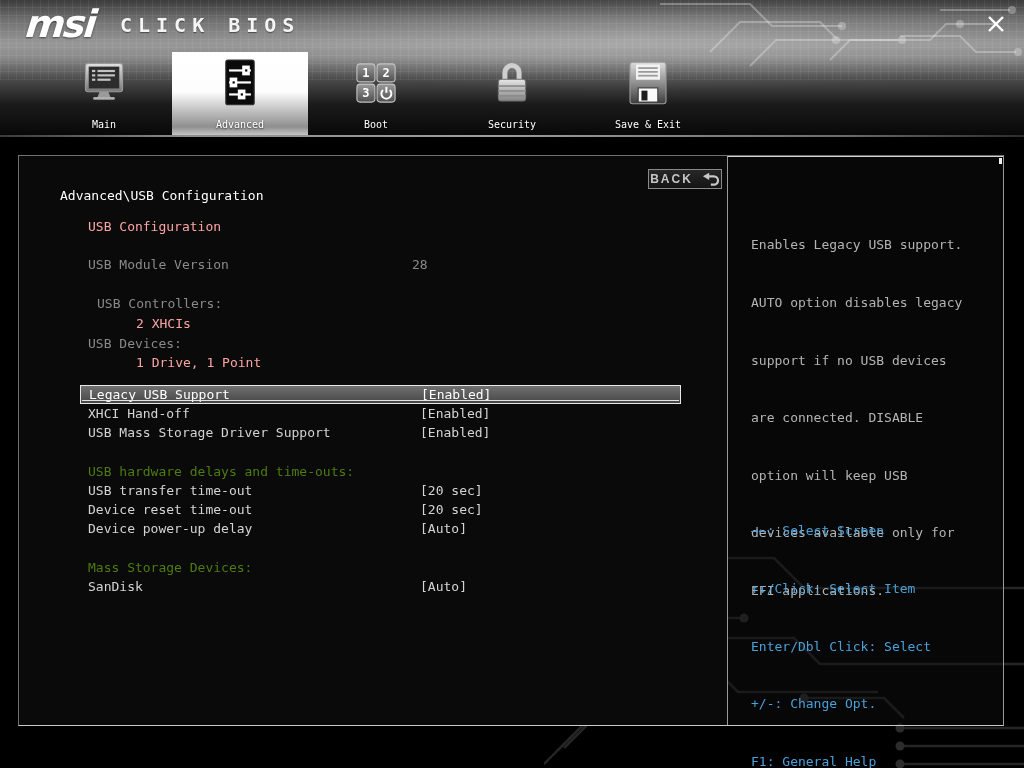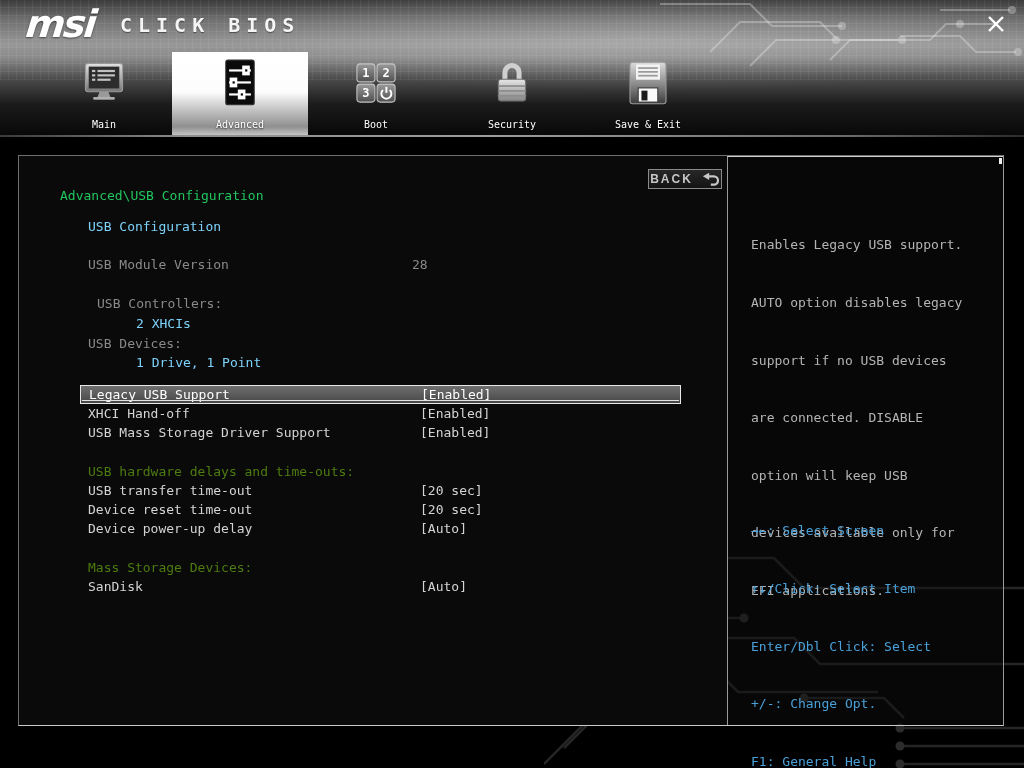--- a/index.html
+++ b/index.html
@@ -36,23 +36,23 @@
   .tab.selected { background:linear-gradient(180deg,#ffffff 0%,#fdfdfd 48%,#bdbdbd 72%,#8f8f8f 90%,#c4c4c4 100%); }
   .tab .ticon { display:block; margin:7px auto 0; width:48px; height:48px; }
   .tab .tlabel { position:absolute; bottom:5px; left:0; width:100%; color:#fff; font-size:10px;
     text-shadow:0 1px 2px rgba(0,0,0,.7); }
 
   
   .panel { position:absolute; left:18px; top:155px; width:986px; height:571px;
     border:1px solid #6f6f6f; border-bottom-color:#c9c9c9; border-right-color:#9a9a9a; z-index:2; }
   .main-area { position:absolute; left:0; top:0; right:276px; bottom:0; background:#0a0a0a; }
 
-  .line { position:absolute; font-size:13px; line-height:19px; white-space:pre; color:#7dd3fc; }
+  .line { position:absolute; font-size:13px; line-height:19px; white-space:pre; color:#fca5a5; }
   .dim { color:#8a8a8a; }
-  .bread { left:41px; top:30px; color:#22c55e; }
+  .bread { left:41px; top:30px; color:#ffffff; }
 
   .back-btn { position:absolute; left:629px; top:13px; width:74px; height:20px;
     border:1px solid #8a8a8a; background:linear-gradient(180deg,#272727,#141414);
     color:#c6c6c6; font-size:12px; font-weight:bold; letter-spacing:2px;
     display:flex; align-items:center; justify-content:center; gap:9px; cursor:pointer;
     font-family:Liberation Sans, sans-serif; }
 
   .settings { position:absolute; left:61px; top:229px; width:601px; }
   .srow { position:relative; width:601px; height:19.2px; font-size:13px; line-height:19px; cursor:pointer; }
   .srow .lbl { position:absolute; left:8px; color:#d4d4d4; white-space:pre; }

